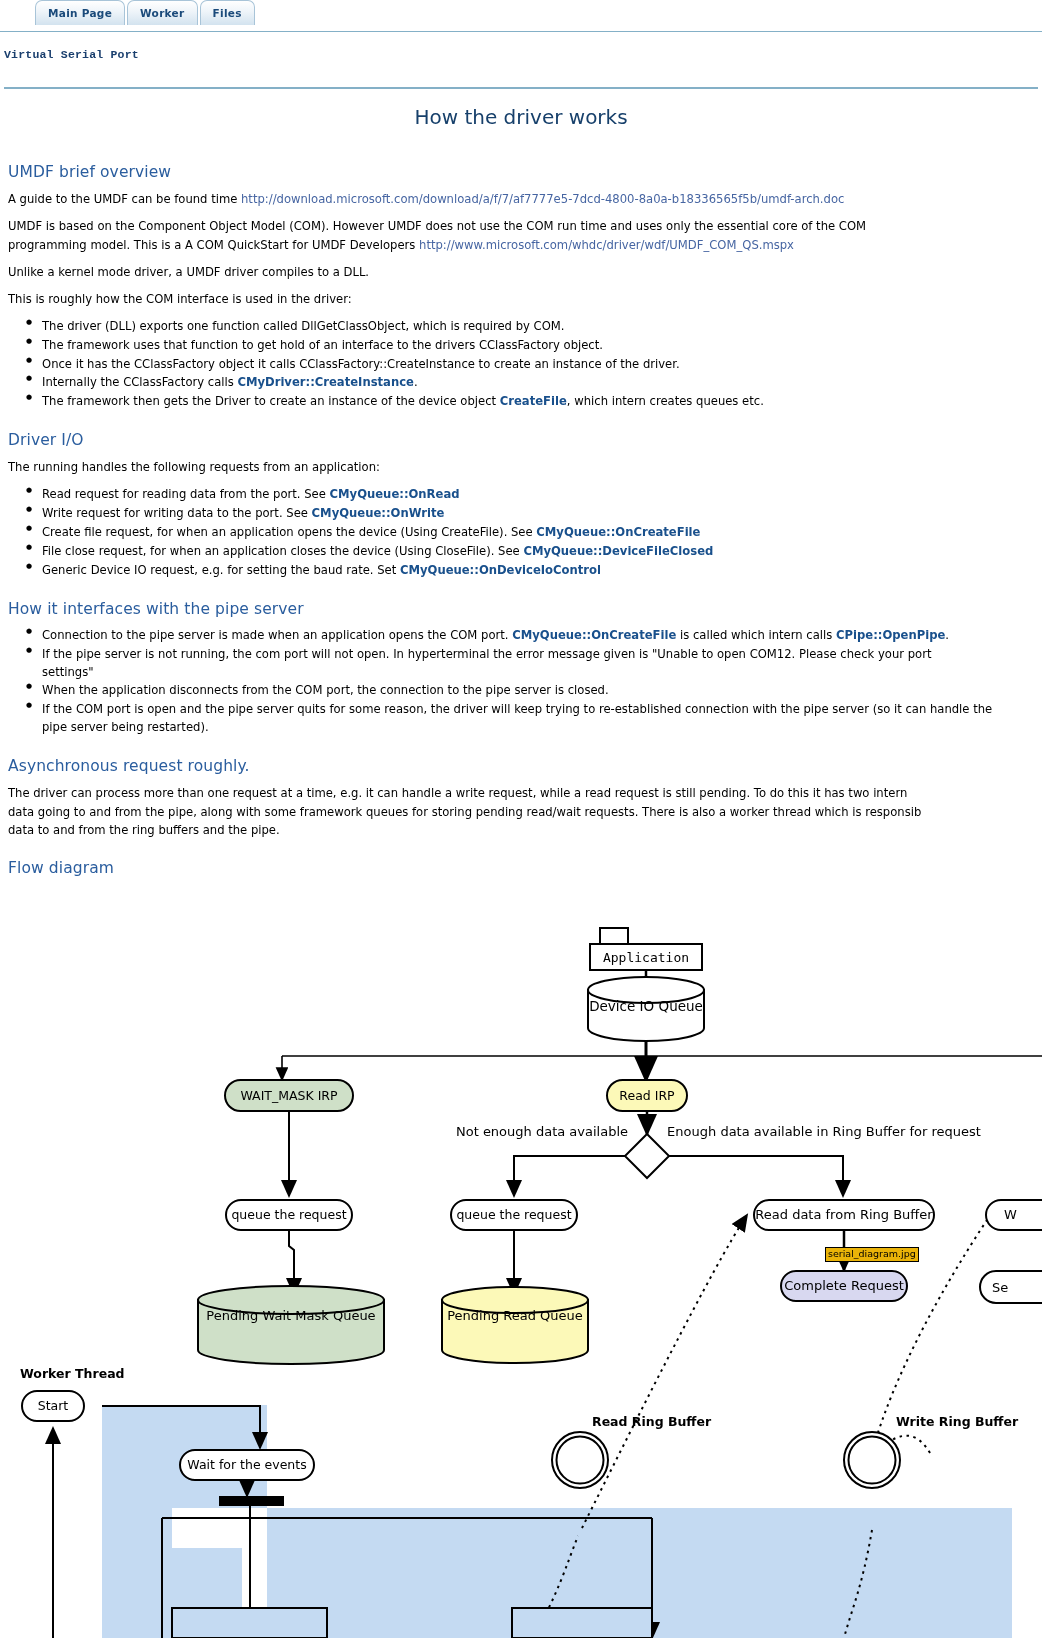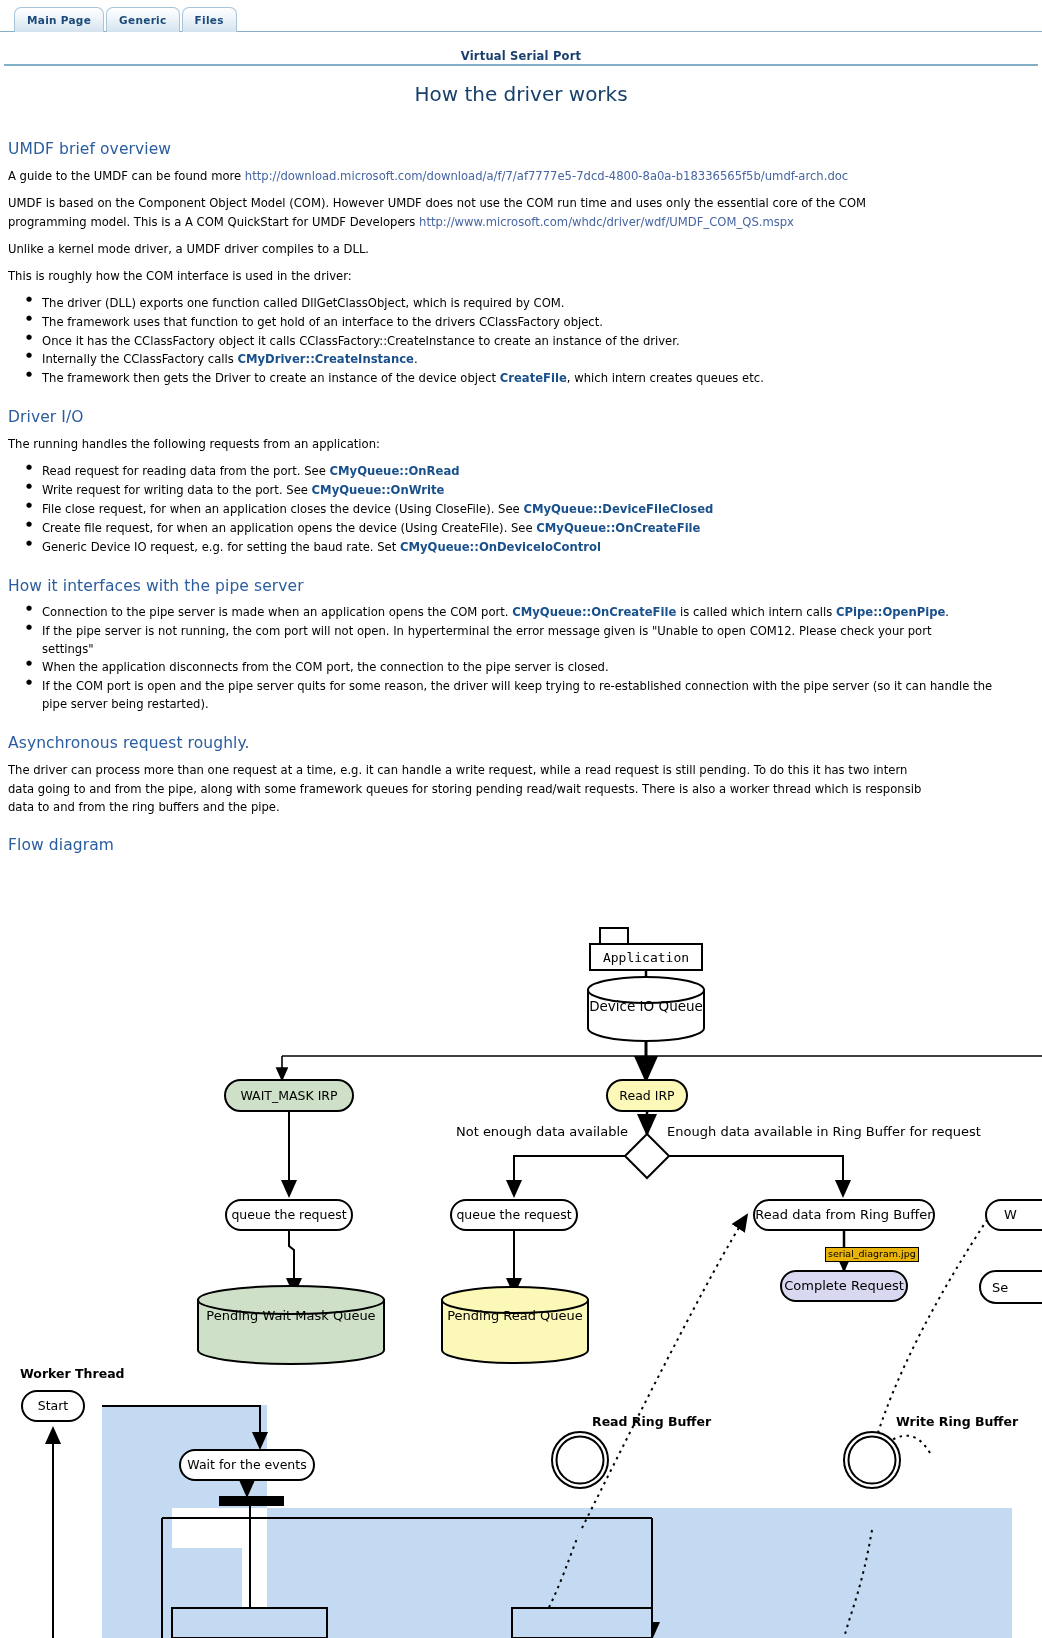--- a/index.html
+++ b/index.html
@@ -13,42 +13,43 @@
   #page { position: relative; width: 1042px; height: 1638px; overflow: hidden; }
 
   
   .tabbar {
     position: relative;
     height: 32px;
     padding-left: 14px;
     border-bottom: 1px solid #84b0c7;
     background: #ffffff;
   }
-  .tabs { display: flex; align-items: flex-end; height: 32px; gap: 2px; }
+  .tabs { display: flex; align-items: flex-start; height: 32px; gap: 2px; margin-left: 21px; }
   .tab {
     position: relative;
     height: 25px;
     padding: 0 12px;
     display: flex; align-items: center; justify-content: center;
     font-size: 10.5px; font-weight: bold;
     color: #1a4a7a;
     background: linear-gradient(to bottom, #ffffff 0%, #eef4f9 45%, #d3e3ef 100%);
     border: 1px solid #a8c4d8;
     border-bottom: none;
     border-radius: 7px 7px 0 0;
     letter-spacing: 0.3px;
     white-space: nowrap;
   }
 
   
   .projbar {
-    text-align: center;
-    padding: 13px 0 0 0;
+    text-align: left;
+    padding: 13px 0 24px 0;
     border-bottom: 2px solid #84b0c7;
     margin: 0 4px 0 4px;
+    font-family: Liberation Mono, monospace;
   }
   .projbar span {
     font-size: 11.5px; font-weight: bold; color: #1a3f6e; letter-spacing: .2px;
   }
 
   
   .content { padding: 0 8px; }
   h1.page-title {
     font-size: 20px;
     font-weight: normal;
@@ -114,61 +115,61 @@
 <body>
 
 <div id="page">
 
   <div class="tabbar">
     <div class="tabs">
       <div class="tab">
           <span>Main Page</span>
         </div>
       <div class="tab">
-          <span>Generic</span>
+          <span>Worker</span>
         </div>
       <div class="tab">
           <span>Files</span>
         </div>
     </div>
   </div>
 
   <div class="projbar">
     <span>Virtual Serial Port</span>
   </div>
 
   <div class="content">
 
     <h1 class="page-title">How the driver works</h1>
 
     <h2 class="section">UMDF brief overview</h2>
 
-    <p class="para"><span>A guide to the UMDF can be found more </span><a class="lnk" href="#">http://download.microsoft.com/download/a/f/7/af7777e5-7dcd-4800-8a0a-b18336565f5b/umdf-arch.doc</a></p>
+    <p class="para"><span>A guide to the UMDF can be found time </span><a class="lnk" href="#">http://download.microsoft.com/download/a/f/7/af7777e5-7dcd-4800-8a0a-b18336565f5b/umdf-arch.doc</a></p>
 
     <p class="para"><span>UMDF is based on the Component Object Model (COM). However UMDF does not use the COM run time and uses only the essential core of the COM</span><br><span>programming model. This is a A COM QuickStart for UMDF Developers </span><a class="lnk" href="#">http://www.microsoft.com/whdc/driver/wdf/UMDF_COM_QS.mspx</a></p>
 
     <p class="para">Unlike a kernel mode driver, a UMDF driver compiles to a DLL.</p>
 
     <p class="para">This is roughly how the COM interface is used in the driver:</p>
 
     <ul class="blist">
       <li><span>The driver (DLL) exports one function called DllGetClassObject, which is required by COM.</span></li>
       <li><span>The framework uses that function to get hold of an interface to the drivers CClassFactory object.</span></li>
       <li><span>Once it has the CClassFactory object it calls CClassFactory::CreateInstance to create an instance of the driver.</span></li>
       <li><span>Internally the CClassFactory calls </span><a class="codelnk" href="#">CMyDriver::CreateInstance</a><span>.</span></li>
       <li><span>The framework then gets the Driver to create an instance of the device object </span><a class="codelnk" href="#">CreateFile</a><span>, which intern creates queues etc.</span></li>
     </ul>
 
     <h2 class="section">Driver I/O</h2>
     <p class="para">The running handles the following requests from an application:</p>
     <ul class="blist">
       <li><span>Read request for reading data from the port. See </span><a class="codelnk" href="#">CMyQueue::OnRead</a></li>
       <li><span>Write request for writing data to the port. See </span><a class="codelnk" href="#">CMyQueue::OnWrite</a></li>
+      <li><span>Create file request, for when an application opens the device (Using CreateFile). See </span><a class="codelnk" href="#">CMyQueue::OnCreateFile</a></li>
       <li><span>File close request, for when an application closes the device (Using CloseFile). See </span><a class="codelnk" href="#">CMyQueue::DeviceFileClosed</a></li>
-      <li><span>Create file request, for when an application opens the device (Using CreateFile). See </span><a class="codelnk" href="#">CMyQueue::OnCreateFile</a></li>
       <li><span>Generic Device IO request, e.g. for setting the baud rate. Set </span><a class="codelnk" href="#">CMyQueue::OnDeviceIoControl</a></li>
     </ul>
 
     <h2 class="section">How it interfaces with the pipe server</h2>
     <ul class="blist">
       <li style="max-width:930px"><span>Connection to the pipe server is made when an application opens the COM port. </span><a class="codelnk" href="#">CMyQueue::OnCreateFile</a><span> is called which intern calls </span><a class="codelnk" href="#">CPipe::OpenPipe</a><span>.</span></li>
       <li style="max-width:930px"><span>If the pipe server is not running, the com port will not open. In hyperterminal the error message given is "Unable to open COM12. Please check your port settings"</span></li>
       <li style="max-width:930px"><span>When the application disconnects from the COM port, the connection to the pipe server is closed.</span></li>
       <li style="max-width:960px"><span>If the COM port is open and the pipe server quits for some reason, the driver will keep trying to re-established connection with the pipe server (so it can handle the pipe server being restarted).</span></li>
     </ul>

